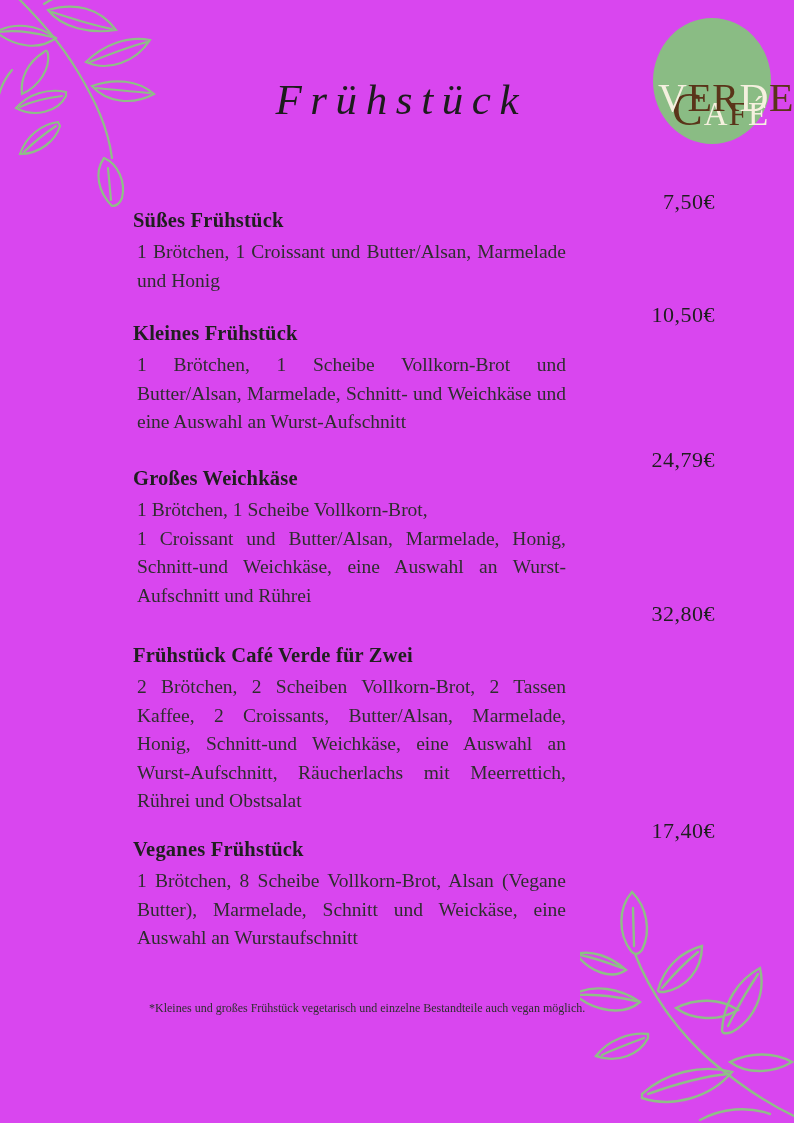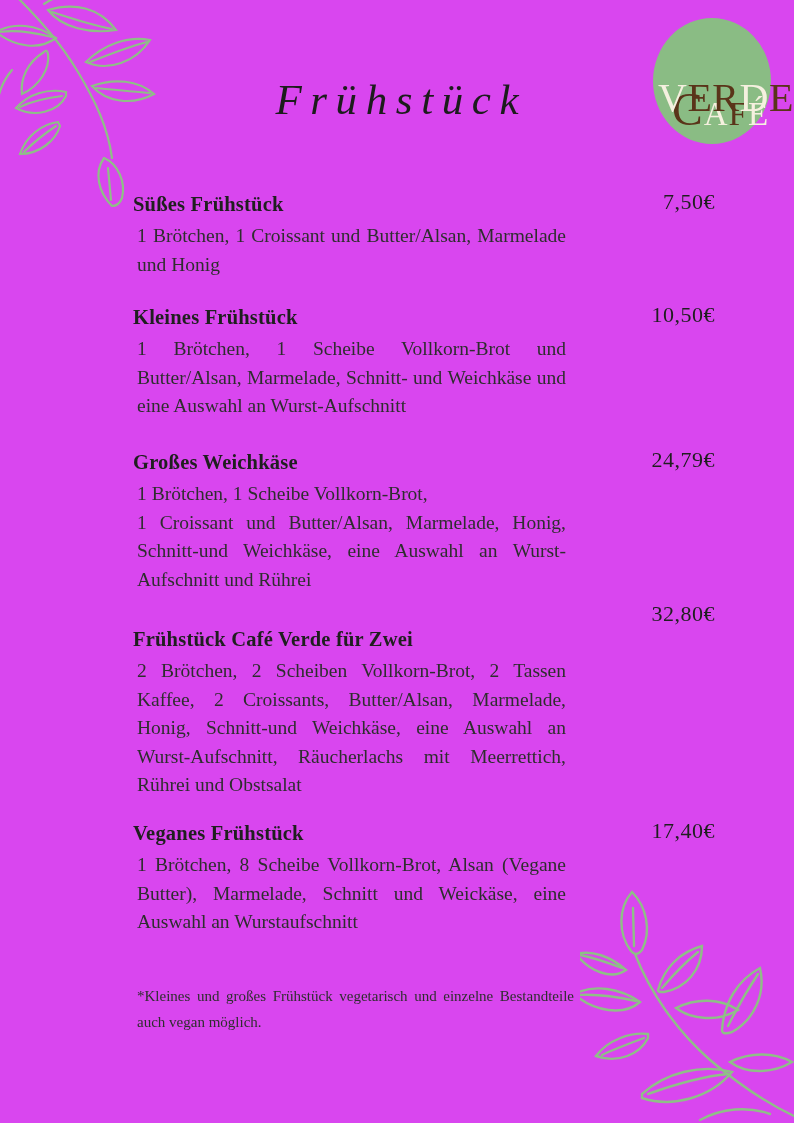--- a/index.html
+++ b/index.html
@@ -27,30 +27,30 @@
   .logo-line2 { position:absolute; left:5px; top:62px; white-space:nowrap;
     font-size:40px; line-height:1; letter-spacing:0.5px; }
   .l-brown { color:#5a3419; }
   .l-cream { color:#f5f0df; }
   
   .menu { position:absolute; left:133px; top:0; width:437px;
     font-size:19.5px; line-height:28.5px; }
   .item { position:absolute; left:0; width:437px; }
   .item-1 { top:191px; } .item-2 { top:304px; } .item-3 { top:449px; }
   .item-4 { top:600px; } .item-5 { top:820px; }
-  .item-name { margin:0 0 3px 0; font-size:20.5px; font-weight:700;
+  .item-name { margin:16px 0 3px 0; font-size:20.5px; font-weight:700;
     line-height:27px; letter-spacing:0.2px; color:#1f1f1f; }
   .item-desc { margin:4px; text-align:justify; white-space:pre-line;
     hyphens:none; color:#2e2e2e; }
   .price { position:absolute; left:0; top:-3px; width:582px; text-align:right;
     font-size:22px; letter-spacing:0.5px; color:#1f1f1f; }
   .item-4 .price { top:0; }
   .item-4 .item-name { padding-top:26px; }
-  .footnote { position:absolute; left:0; top:979px; width:437px; margin:4px;
-    font-size:15px; line-height:26px; text-align:justify; color:#2e2e2e; }
+  .footnote { position:absolute; left:0; top:979px; width:437px; margin:16px;
+    font-size:12px; line-height:26px; text-align:justify; color:#2e2e2e; }
 </style>
 </head>
 <body>
 
 <div class="page">
 
   <svg class="leaf-tl" width="175" height="232" viewBox="0 0 175 232" xmlns="http://www.w3.org/2000/svg">
     <g fill="none" stroke="#8fbf87" stroke-width="2.2" stroke-linecap="round">
       <path d="M 14,-6 C 40,20 60,42 78,72 C 96,102 108,128 112,158"></path>
       <path d="M 44,4 C 62,-8 84,-12 102,-4"></path>

